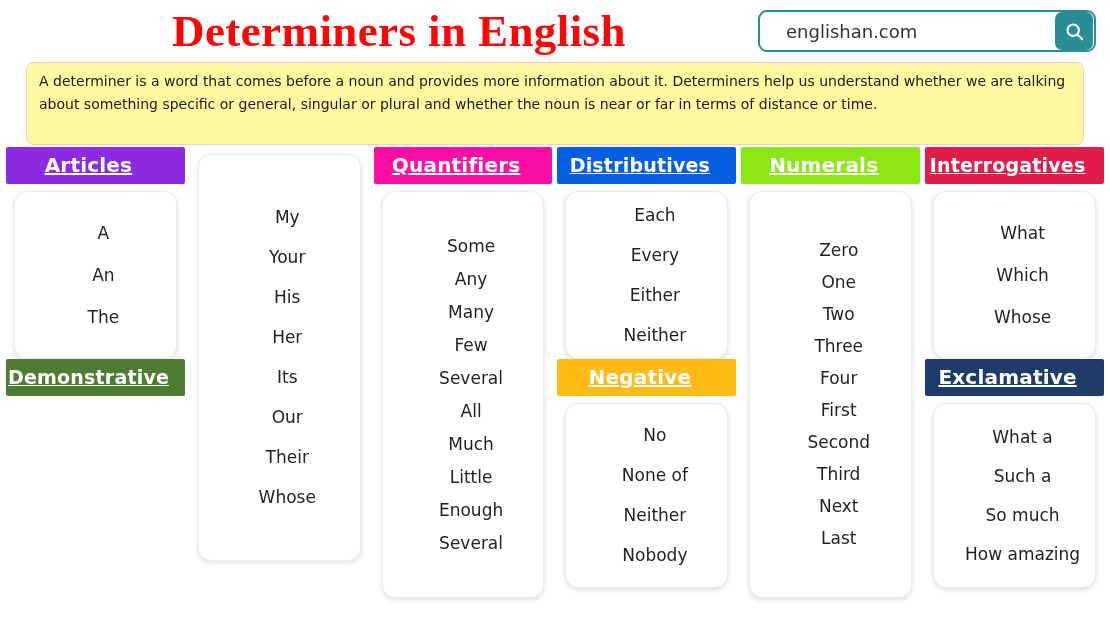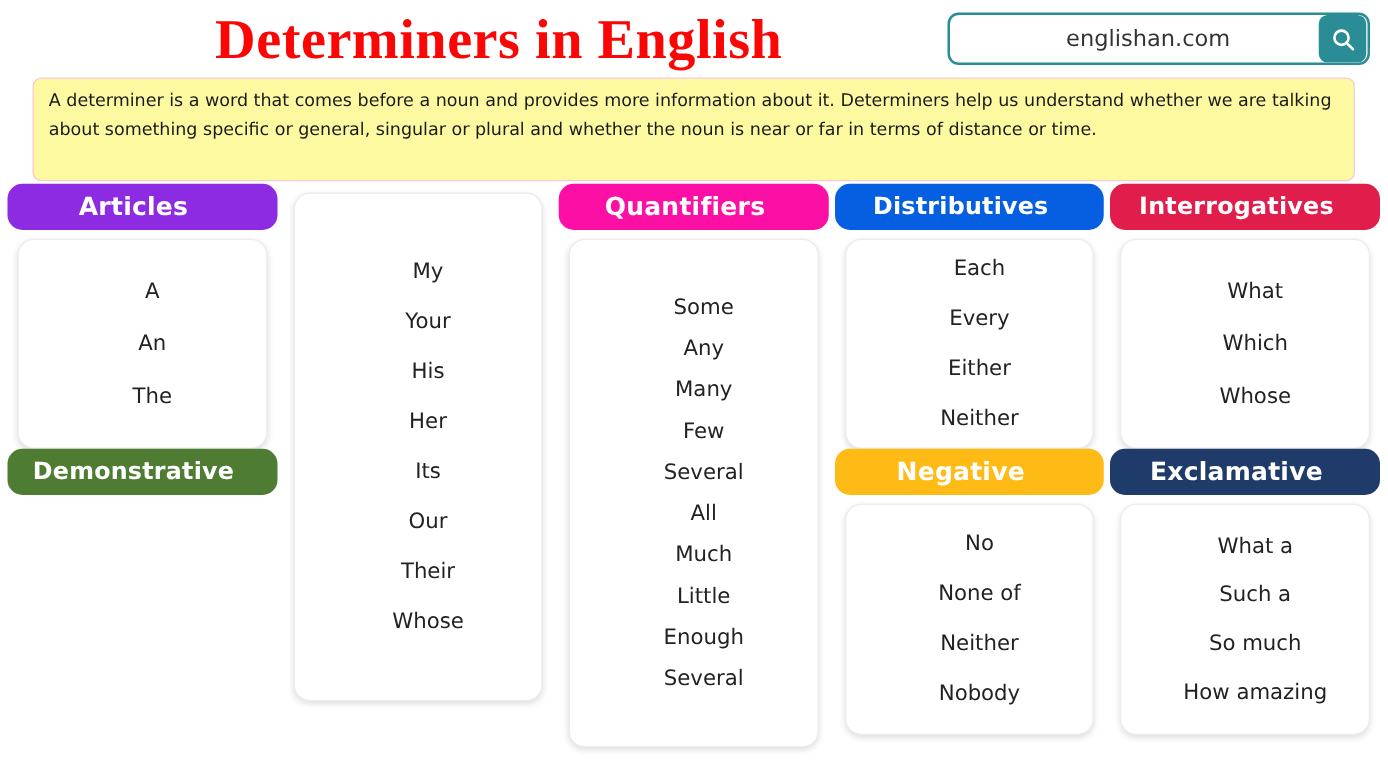--- a/index.html
+++ b/index.html
@@ -51,21 +51,20 @@
     background: #ffffff;
     box-sizing: border-box;
     flex: 0 0 auto;
     overflow: hidden;
   }
   .search-input {
     flex: 1;
     border: none;
     outline: none;
     background: transparent;
-    text-align: center;
     font-family: "DejaVu Sans", sans-serif;
     font-size: 18px;
     color: #333333;
     padding: 0 4px 0 26px;
   }
   .search-btn {
     width: 38px;
     height: 38px;
     margin-right: 1px;
     background: #2a8c94;
@@ -100,29 +99,30 @@
     padding: 2px 6px 0 6px;
     box-sizing: border-box;
   }
   .col {
     flex: 1 1 0;
     display: flex;
     flex-direction: column;
     min-width: 0;
   }
   .cat-header {
-    border-radius: 12px;
+    border-radius: 2px;
     color: #ffffff;
     font-weight: bold;
     font-size: 20px;
     text-align: center;
     padding: 6px 16px 7px 2px;
     letter-spacing: 0.2px;
     line-height: 24px;
     white-space: nowrap;
+    text-decoration: underline;
   }
   .cat-header.small { font-size: 19px; }
   .card {
     background: #ffffff;
     border: 1px solid #ececec;
     border-radius: 13px;
     box-shadow: 0 2px 5px rgba(0,0,0,0.13);
     margin: 7px 8px 0 8px;
     padding: 9px 4px 10px 20px;
     box-sizing: border-box;
@@ -218,20 +218,35 @@
           <div class="item">Neither</div>
         </div>
         <div class="cat-header" style="background: rgb(254, 187, 21);">Negative</div>
         <div class="card card-2">
           <div class="item">No</div>
           <div class="item">None of</div>
           <div class="item">Neither</div>
           <div class="item">Nobody</div>
         </div>
       </div>
+      <div class="col col-numerals">
+        <div class="cat-header" style="background: rgb(140, 230, 20);">Numerals</div>
+        <div class="card card-full">
+          <div class="item">Zero</div>
+          <div class="item">One</div>
+          <div class="item">Two</div>
+          <div class="item">Three</div>
+          <div class="item">Four</div>
+          <div class="item">First</div>
+          <div class="item">Second</div>
+          <div class="item">Third</div>
+          <div class="item">Next</div>
+          <div class="item">Last</div>
+        </div>
+      </div>
       <div class="col col-interrogatives">
         <div class="cat-header small" style="background: rgb(224, 29, 75);">Interrogatives</div>
         <div class="card card-1">
           <div class="item">What</div>
           <div class="item">Which</div>
           <div class="item">Whose</div>
         </div>
         <div class="cat-header" style="background: rgb(31, 59, 105);">Exclamative</div>
         <div class="card card-2">
           <div class="item">What a</div>

